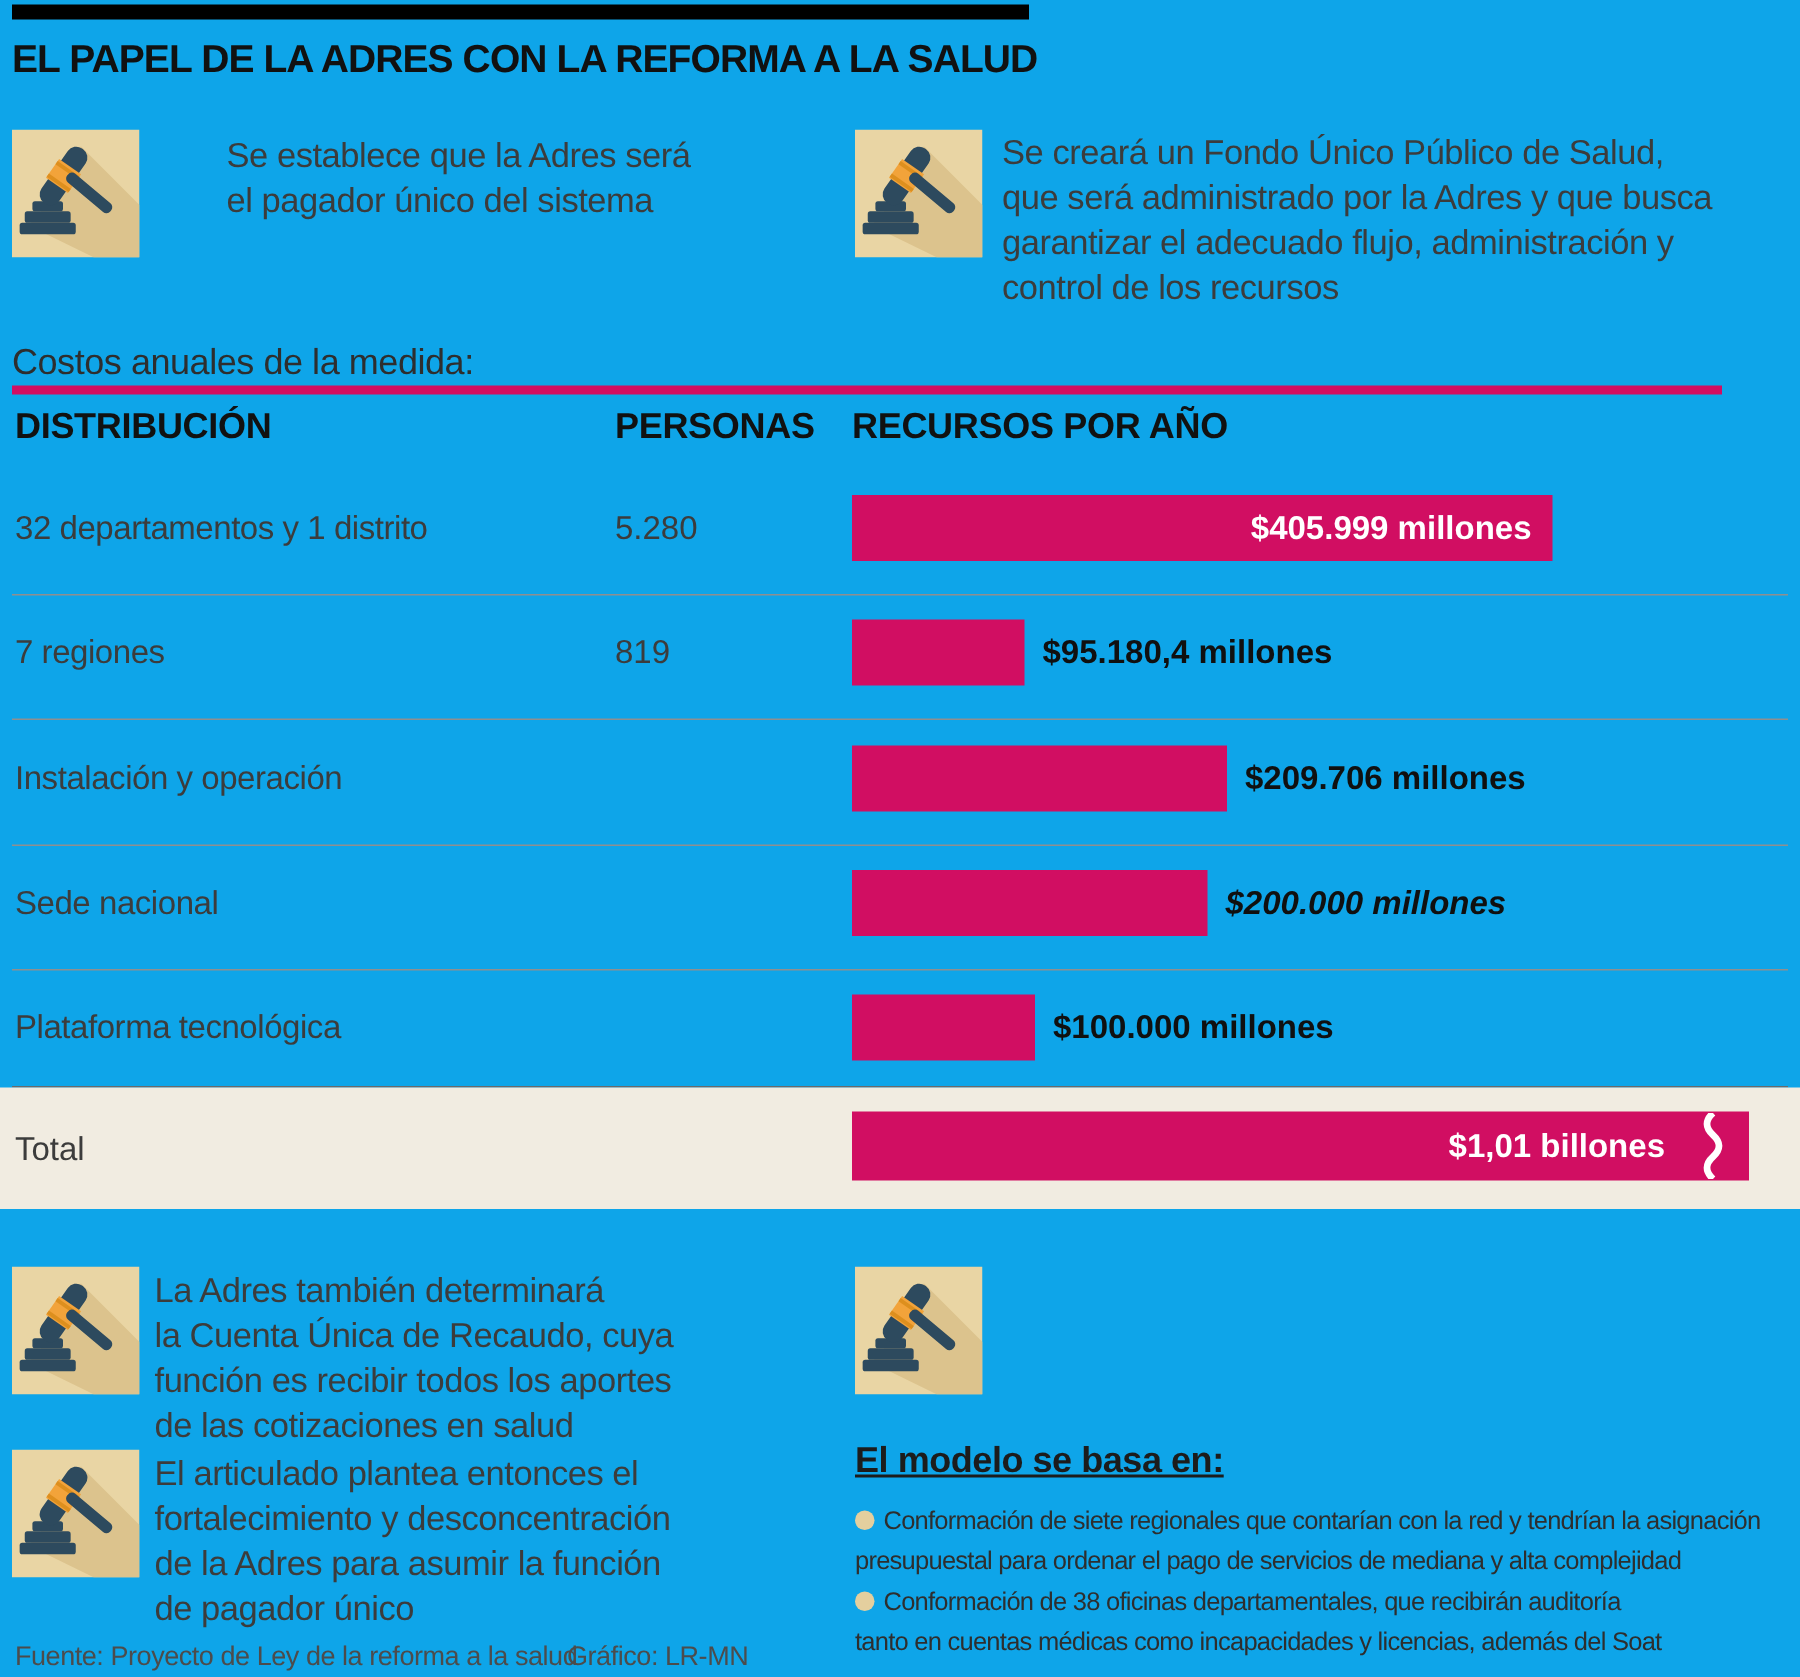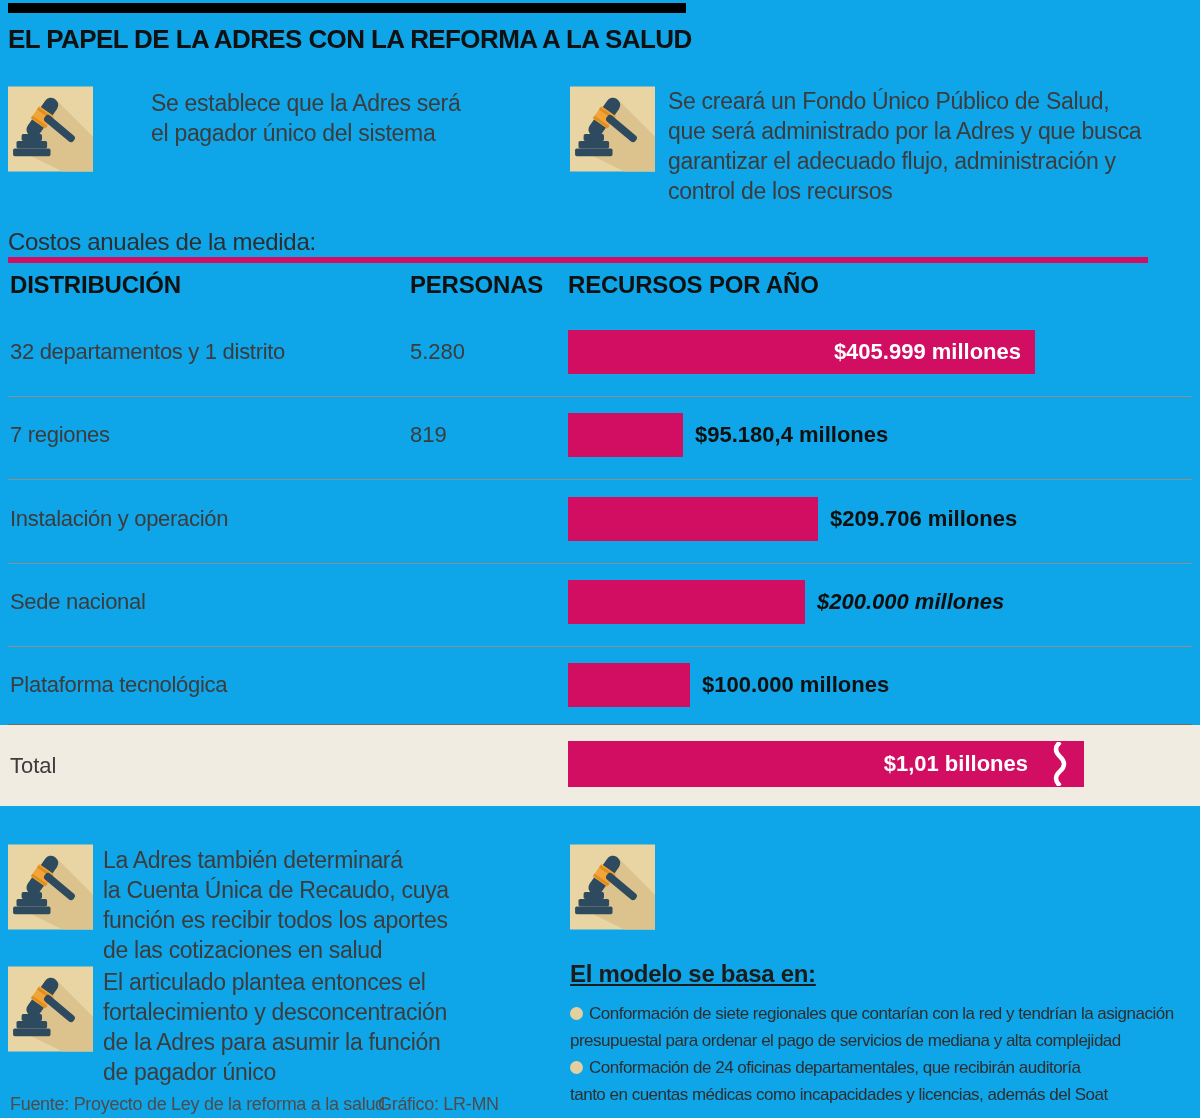--- a/index.html
+++ b/index.html
@@ -129,21 +129,21 @@
 
   <div class="trow" style="top:663px;">
     <div class="rlabel">Plataforma tecnológica</div>
     <div class="bar" style="width: 122px; background-color: rgb(209, 14, 98);"></div>
     <div class="val-out" style="left:702px;">$100.000 millones</div>
   </div>
   <div class="sep sep-dark" style="top:724px;"></div>
 
   <div class="total-band" style="background-color: rgb(241, 236, 225);"></div>
   <div class="total-label">Total</div>
-  <div class="total-bar" style="width: 516px; background-color: rgb(209, 14, 98);">
+  <div class="total-bar" style="width: 598px; background-color: rgb(209, 14, 98);">
     <span class="total-value">$1,01 billones</span>
     <svg class="squiggle" width="18" height="44" viewBox="0 0 18 44">
       <path d="M10,0 Q2,7.3 10,14.6 Q18,21.9 10,29.2 Q2,36.5 10,44" stroke="#ffffff" stroke-width="4.5" fill="none"></path>
     </svg>
   </div>
 
   <svg class="gavel" style="left:8px; top:843px;" viewBox="0 0 100 100">
     <rect width="100" height="100" fill="#e9d5a4"></rect>
     <polygon points="54,13 100,59 100,100 64,100 13,75 30,56" fill="#dcc38d"></polygon>
     <rect x="16" y="56" width="24" height="8" rx="2" fill="#2d4a5e"></rect>
@@ -193,20 +193,20 @@
       <rect x="30" y="29" width="21" height="3" fill="#dd8f1e"></rect>
       <rect x="30" y="41" width="21" height="3" fill="#dd8f1e"></rect>
     </g>
     <rect x="44" y="31" width="44" height="9" rx="4" fill="#2d4a5e" transform="rotate(40 44 35)"></rect>
   </svg>
 
   <div class="model-heading">El modelo se basa en:</div>
   <div class="bullets">
     <div class="bullet-item"><span class="dot"></span><span>Conformación de siete regionales que contarían con la red y tendrían la asignación
 presupuestal para ordenar el pago de servicios de mediana y alta complejidad</span></div>
-    <div class="bullet-item"><span class="dot"></span><span>Conformación de 24 oficinas departamentales, que recibirán auditoría
+    <div class="bullet-item"><span class="dot"></span><span>Conformación de 38 oficinas departamentales, que recibirán auditoría
 tanto en cuentas médicas como incapacidades y licencias, además del Soat</span></div>
   </div>
 
   <div class="footer-src">Fuente: Proyecto de Ley de la reforma a la salud</div>
   <div class="footer-credit">Gráfico: LR-MN</div>
 
 </div>
 
 </body></html>

